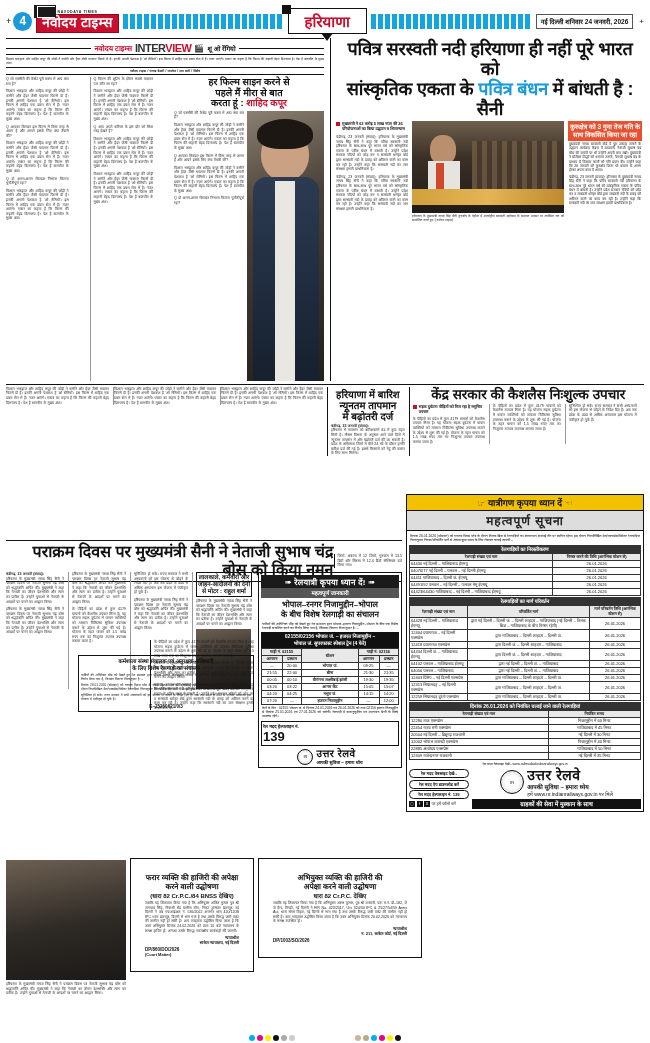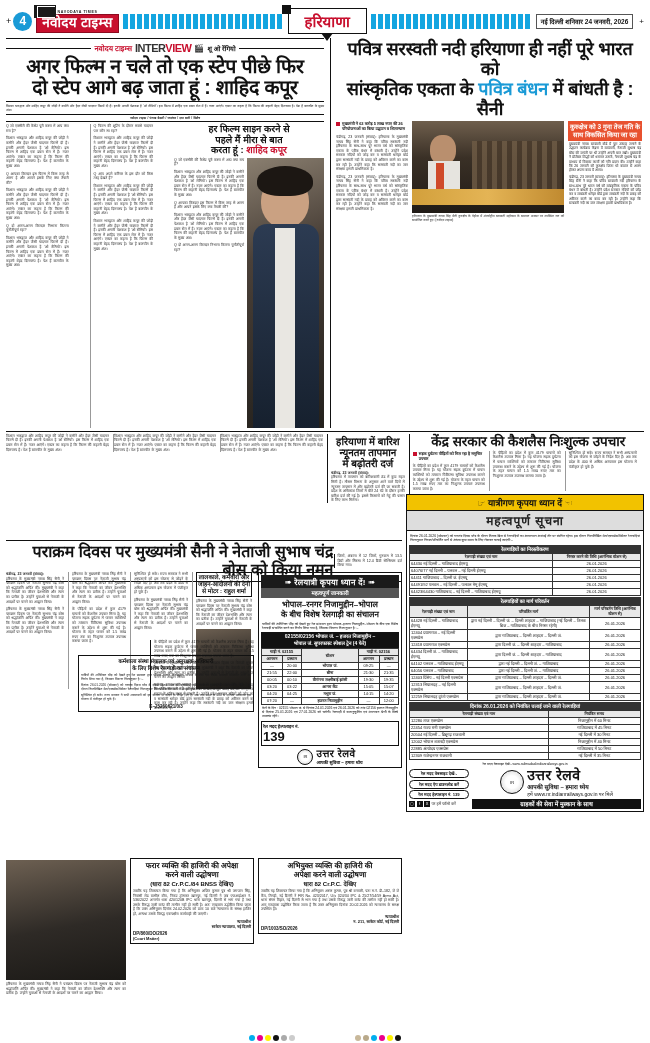--- a/index.html
+++ b/index.html
@@ -135,21 +135,21 @@
   .yellow-head{
     background:#f2c200;color:#111;font-weight:bold;text-align:center;font-size:9px;padding:1px 0;
     border:1.2px solid #111;
   }
   .soochna{
     background:#ddd;text-align:center;font-weight:bold;font-size:12px;padding:1px 0;
     border:1.2px solid #111;border-top:none;letter-spacing:1px;color:#222;
   }
   .sec-band{background:#333;color:#fff;text-align:center;font-weight:bold;font-size:5px;padding:1px 0;}
 
-  .legal-box{border:1.2px solid #111;padding:2px;}
+  .legal-box{border:1.2px solid #111;padding:14px;}
   .legal-h{text-align:center;font-weight:bold;font-size:7.5px;line-height:9px;}
   .legal-s{text-align:center;font-weight:bold;font-size:6px;margin:1px 0;}
   .legal-sig{text-align:right;font-size:4px;font-weight:bold;line-height:5px;margin-top:2px;}
 
   .colorbar{position:absolute;bottom:1px;left:0;width:650px;height:8px;display:flex;
     align-items:center;justify-content:center;gap:60px;}
   .dots{display:flex;gap:2px;}
   .dot{width:6px;height:6px;border-radius:50%;}
 
   .orange-side{
@@ -182,24 +182,20 @@
 
     <div class="leftlead">
       <div class="kicker">
         <span class="dash"></span>
         <span class="k-logo">नवोदय टाइम्स</span>
         <span class="k-int">INTER<span class="red">VIEW</span></span>
         <span class="k-cam">🎬</span>
         <span class="k-txt">शू  ओ रेंगियो</span>
         <span class="dash"></span>
       </div>
-      <h1 class="lead">
-        <span>अगर फिल्म न चले तो एक स्टेप पीछे फिर</span><br>
-        <span>दो स्टेप आगे बढ़ जाता हूं : शाहिद कपूर</span>
-      </h1>
 
       <div class="tx s" style="border-top:1px solid #111;border-bottom:1px solid #111;padding:2px 0;">विशाल भारद्वाज और शाहिद कपूर की जोड़ी ने कमीने और हैदर जैसी यादगार फिल्में दी हैं। इनकी अगली पेशकश है 'ओ रोमियो'। इस फिल्म में शाहिद एक डबल रोल में हैं। नजर आएंगे। एक्टर का कहना है कि फिल्म की कहानी बेहद दिलचस्प है। पेश हैं बातचीत के मुख्य अंश।</div>
       <div class="tx s" style="text-align:center;font-weight:bold;padding:1px 0;border-bottom:1px solid #111;">नवोदय टाइम्स / पंजाब केसरी / जालंधर / दया बानी / विशेष</div>
 
       <div class="lead-body" style="margin-top:2px;">
         <div class="lc">
           <div class="tx">Q जो एक्सीरी की कैसेट पूरी करण में आप क्या राय है?</div>
           <div class="tx" style="margin-top:3px;">विशाल भारद्वाज और शाहिद कपूर की जोड़ी ने कमीने और हैदर जैसी यादगार फिल्में दी हैं। इनकी अगली पेशकश है 'ओ रोमियो'। इस फिल्म में शाहिद एक डबल रोल में हैं। नजर आएंगे। एक्टर का कहना है कि फिल्म की कहानी बेहद दिलचस्प है। पेश हैं बातचीत के मुख्य अंश।</div>
           <div class="tx" style="margin-top:3px;">Q आपका किरदार इस फिल्म में किस तरह से अलग है और आपने इसके लिए क्या तैयारी की?</div>
           <div class="tx" style="margin-top:3px;">विशाल भारद्वाज और शाहिद कपूर की जोड़ी ने कमीने और हैदर जैसी यादगार फिल्में दी हैं। इनकी अगली पेशकश है 'ओ रोमियो'। इस फिल्म में शाहिद एक डबल रोल में हैं। नजर आएंगे। एक्टर का कहना है कि फिल्म की कहानी बेहद दिलचस्प है। पेश हैं बातचीत के मुख्य अंश।</div>
@@ -631,21 +627,21 @@
     <div class="legal-sig">
       <span>न्यायाधीश</span><br>
       <span>साकेत न्यायालय, नई दिल्ली</span>
     </div>
     <div style="font-size:4.5px;font-weight:bold;margin-top:2px;">
       <span>DP/860/DO/2026</span>
       <div style="font-size:4px;">(Court Matter)</div>
     </div>
   </div>
 
-  <div class="legal-box" style="position:absolute;left:258px;top:858px;width:144px;">
+  <div class="legal-box" style="position:absolute;left:258px;top:858px;width:164px;">
     <div class="legal-h">
       <span>अभियुक्त व्यक्ति की हाजिरी की</span><br>
       <span>अपेक्षा करने वाली उद्घोषणा</span>
     </div>
     <div class="legal-s">धारा 82 Cr.P.C. देखिए</div>
     <div class="tx">जबकि यह शिकायत किया गया है कि अभियुक्त अरुण कुमार, पुत्र श्री बनवारी, पता म.नं. डी–182, जे जे कैंप, तिगड़ी, नई दिल्ली ने FIR No. 423/2017, U/s 324/34 IPC &amp; 25/27/54/59 Arms Act, थाना संगम विहार, नई दिल्ली से भाग गया है तथा उसके विरुद्ध जारी वारंट की तामील नहीं हो सकी है। अतः एतद्द्वारा उद्घोषित किया जाता है कि उक्त अभियुक्त दिनांक 20.02.2026 को न्यायालय के समक्ष उपस्थित हो।</div>
     <div class="legal-sig">
       <span>न्यायाधीश</span><br>
       <span>न. 211, साकेत कोर्ट, नई दिल्ली</span>
     </div>

